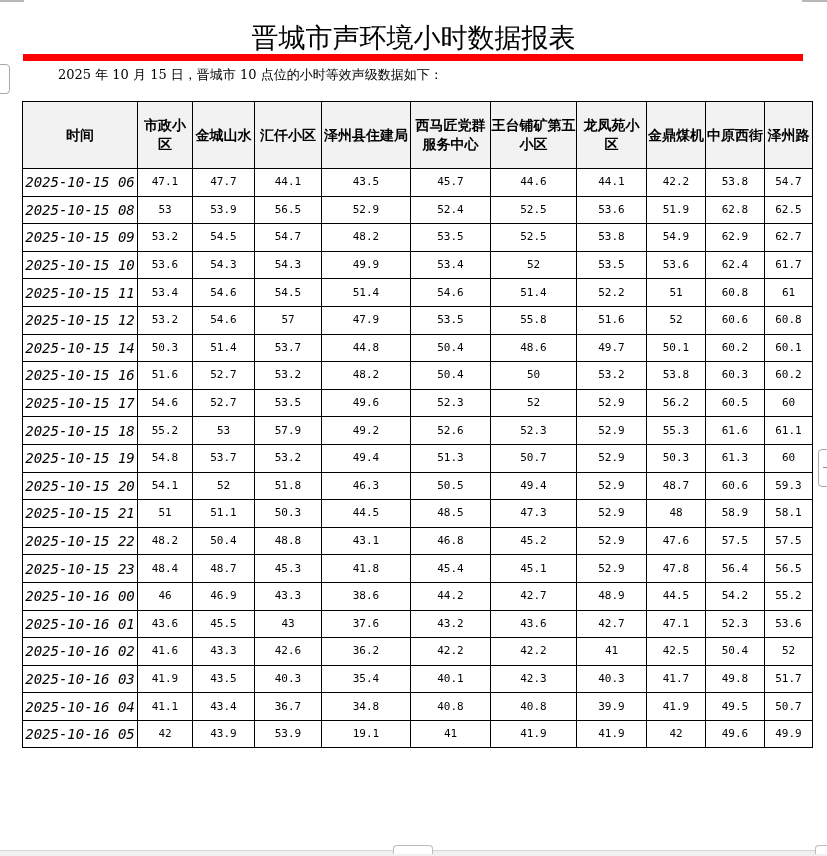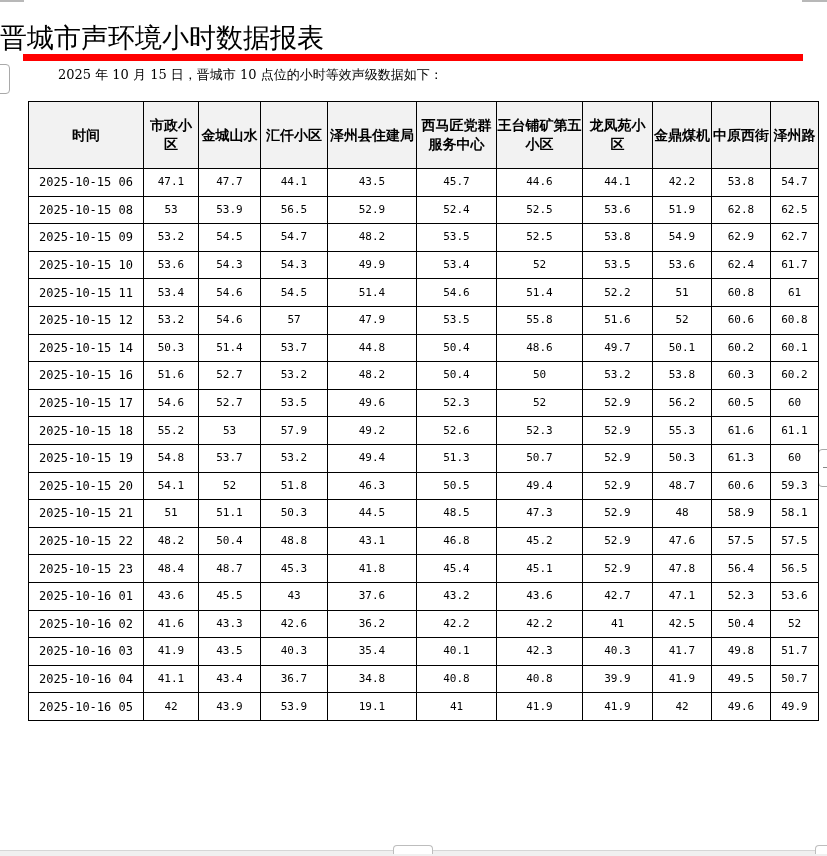--- a/index.html
+++ b/index.html
@@ -17,20 +17,21 @@
       position: absolute; left: 0; top: 0; width: 24px; height: 2px;
       background: #b8b8b8;
     }
     .top-edge-right {
       position: absolute; left: 802px; top: 0; width: 25px; height: 2px;
       background: #b8b8b8;
     }
     .page-title {
       position: absolute;
       left: 0; top: 2px; width: 827px;
+      text-align: center;
       font-family: "DejaVu Serif", "Liberation Serif", serif;
       font-size: 27px;
       line-height: 36px;
       font-weight: normal;
       letter-spacing: 0px;
     }
     .red-rule {
       position: absolute;
       left: 23px; top: 54px;
       width: 780px; height: 7px;
@@ -57,21 +58,21 @@
     }
     .subtitle {
       position: absolute;
       left: 58px; top: 64px;
       font-size: 13px;
       line-height: 22px;
       white-space: nowrap;
     }
     table.report {
       position: absolute;
-      left: 28px; top: 101px;
+      left: 22px; top: 101px;
       border-collapse: collapse;
       table-layout: fixed;
       width: 790px;
     }
     table.report th, table.report td {
       border: 1.5px solid #000;
       text-align: center;
       padding: 0;
     }
     table.report th {
@@ -82,21 +83,22 @@
       line-height: 19px;
       height: 66px;
     }
     table.report td {
       font-family: "DejaVu Sans Mono", "Liberation Mono", monospace;
       font-size: 11px;
       height: 26.6px;
       line-height: 14px;
     }
     table.report td.time-cell {
-      font-size: 12px;
+      font-size: 14px;
+      font-style: italic;
     }
     .bottom-bar {
       position: absolute;
       left: 0; top: 850px; width: 827px; height: 6px;
       background: #f0f0f0;
       border-top: 1px solid #d6d6d6;
     }
     .bottom-tab-mid {
       position: absolute;
       left: 393px; top: 845px; width: 38px; height: 8px;
@@ -347,20 +349,33 @@
         <td>45.3</td>
         <td>41.8</td>
         <td>45.4</td>
         <td>45.1</td>
         <td>52.9</td>
         <td>47.8</td>
         <td>56.4</td>
         <td>56.5</td>
       </tr>
       <tr>
+        <td class="time-cell">2025-10-16 00</td>
+        <td>46</td>
+        <td>46.9</td>
+        <td>43.3</td>
+        <td>38.6</td>
+        <td>44.2</td>
+        <td>42.7</td>
+        <td>48.9</td>
+        <td>44.5</td>
+        <td>54.2</td>
+        <td>55.2</td>
+      </tr>
+      <tr>
         <td class="time-cell">2025-10-16 01</td>
         <td>43.6</td>
         <td>45.5</td>
         <td>43</td>
         <td>37.6</td>
         <td>43.2</td>
         <td>43.6</td>
         <td>42.7</td>
         <td>47.1</td>
         <td>52.3</td>

